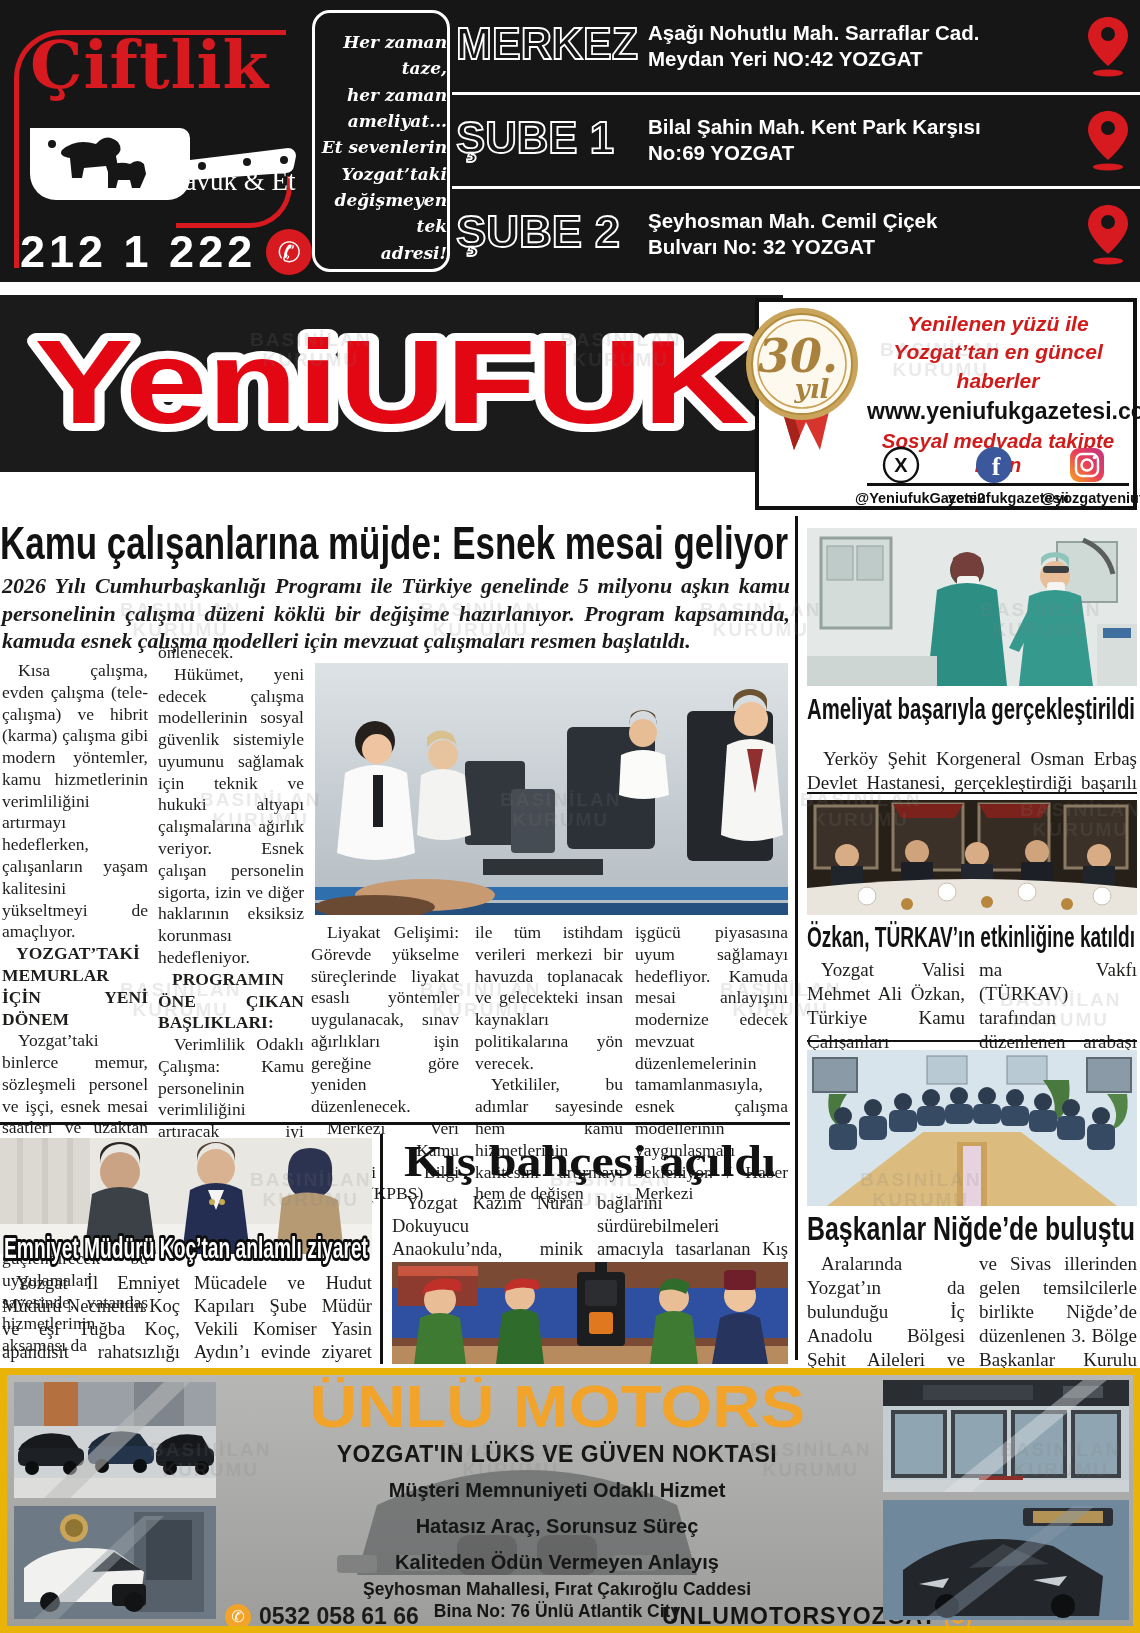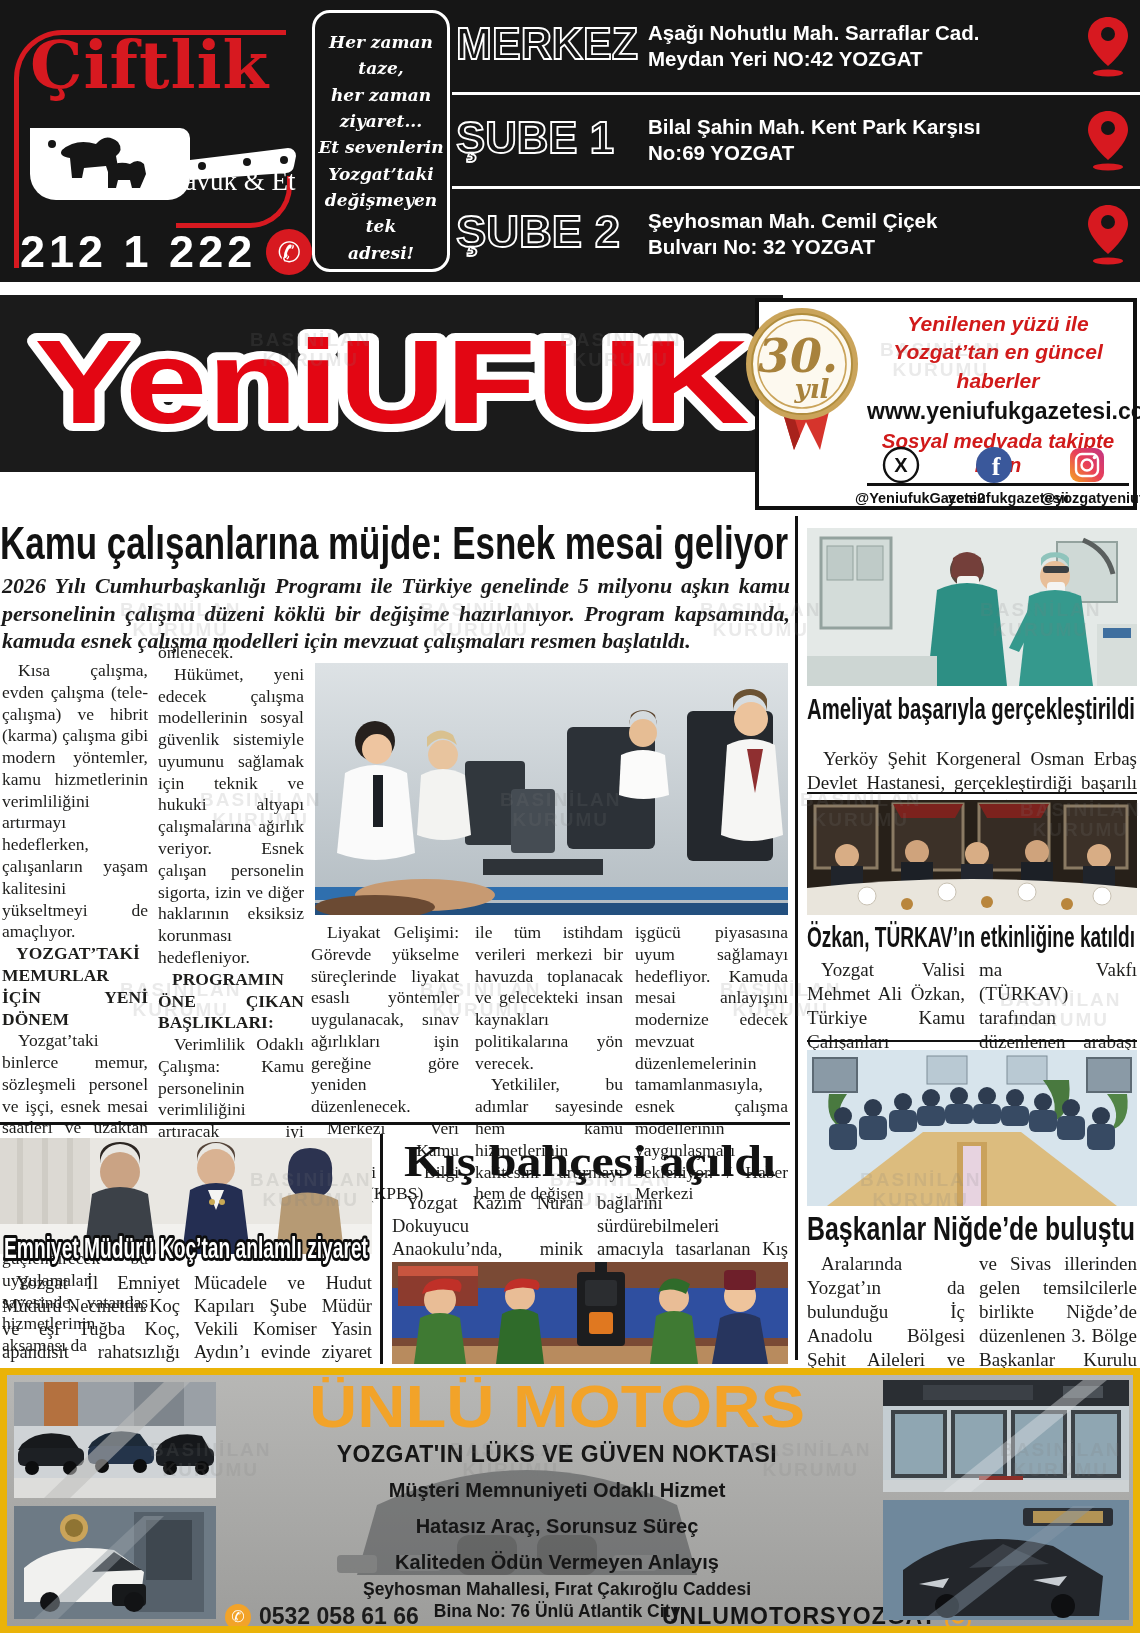--- a/index.html
+++ b/index.html
@@ -21,21 +21,21 @@
              border-bottom:5px solid #d71920;border-bottom-right-radius:42px;}
   .cf-brand{left:30px;top:26px;width:280px;font:700 66px "DejaVu Serif","Liberation Serif",serif;
             color:#d71920;letter-spacing:1px;}
   .cf-sub{left:170px;top:166px;font:400 27px "Liberation Serif",serif;color:#fff;}
   .cf-phone{left:20px;top:226px;display:flex;align-items:center;gap:10px;}
   .cf-phone .num{font:800 45px "Liberation Sans",sans-serif;letter-spacing:4px;}
   .cf-phone .ph-ic{width:46px;height:46px;border-radius:50%;background:#d71920;color:#fff;
                    font-size:28px;display:flex;align-items:center;justify-content:center;}
   #slogan-box{left:312px;top:10px;width:138px;height:262px;border:3px solid #fff;border-radius:18px;
               padding-top:16px;text-align:center;}
-  .slogan-line{font:700 italic 17px "DejaVu Serif","Liberation Serif",serif;line-height:1.55;margin:0;}
+  .slogan-line{font:700 italic 17px "DejaVu Serif","Liberation Serif",serif;line-height:1.55;margin:0;text-align:right;}
   #locations{left:452px;top:0;width:688px;height:282px;}
   .loc-sep{left:452px;width:688px;height:3px;background:#fff;}
   .loc-row{position:absolute;left:0;width:688px;height:88px;display:flex;align-items:center;}
   .loc-label{width:196px;flex:0 0 196px;}
   .loc-addr{flex:1;font:700 20.5px "Liberation Sans",sans-serif;line-height:1.28;}
   .loc-pin{flex:0 0 64px;display:flex;justify-content:center;}
 
   
   #masthead{left:0;top:295px;width:783px;height:177px;background:#1b1b1b;}
   #mh-right{left:755px;top:298px;width:382px;height:212px;background:#fff;border:4px solid #101010;}
@@ -119,21 +119,21 @@
     </div>
     <div class="abs cf-sub">Tavuk &amp; Et</div>
     <div class="abs cf-phone">
       <span class="num">212 1 222</span>
       <span class="ph-ic">✆</span>
     </div>
 
     <div id="slogan-box" class="abs">
         <div class="slogan-line">Her zaman taze,</div>
         <div class="slogan-line">her zaman</div>
-        <div class="slogan-line">ziyaret...</div>
+        <div class="slogan-line">ameliyat...</div>
         <div class="slogan-line">Et sevenlerin</div>
         <div class="slogan-line">Yozgat’taki</div>
         <div class="slogan-line">değişmeyen tek</div>
         <div class="slogan-line">adresi!</div>
       </div>
 
     <div id="locations" class="abs">
       <div class="loc-row" style="top:2px;">
         <div class="loc-label">
           <svg width="196" height="58" viewBox="0 0 196 58">

